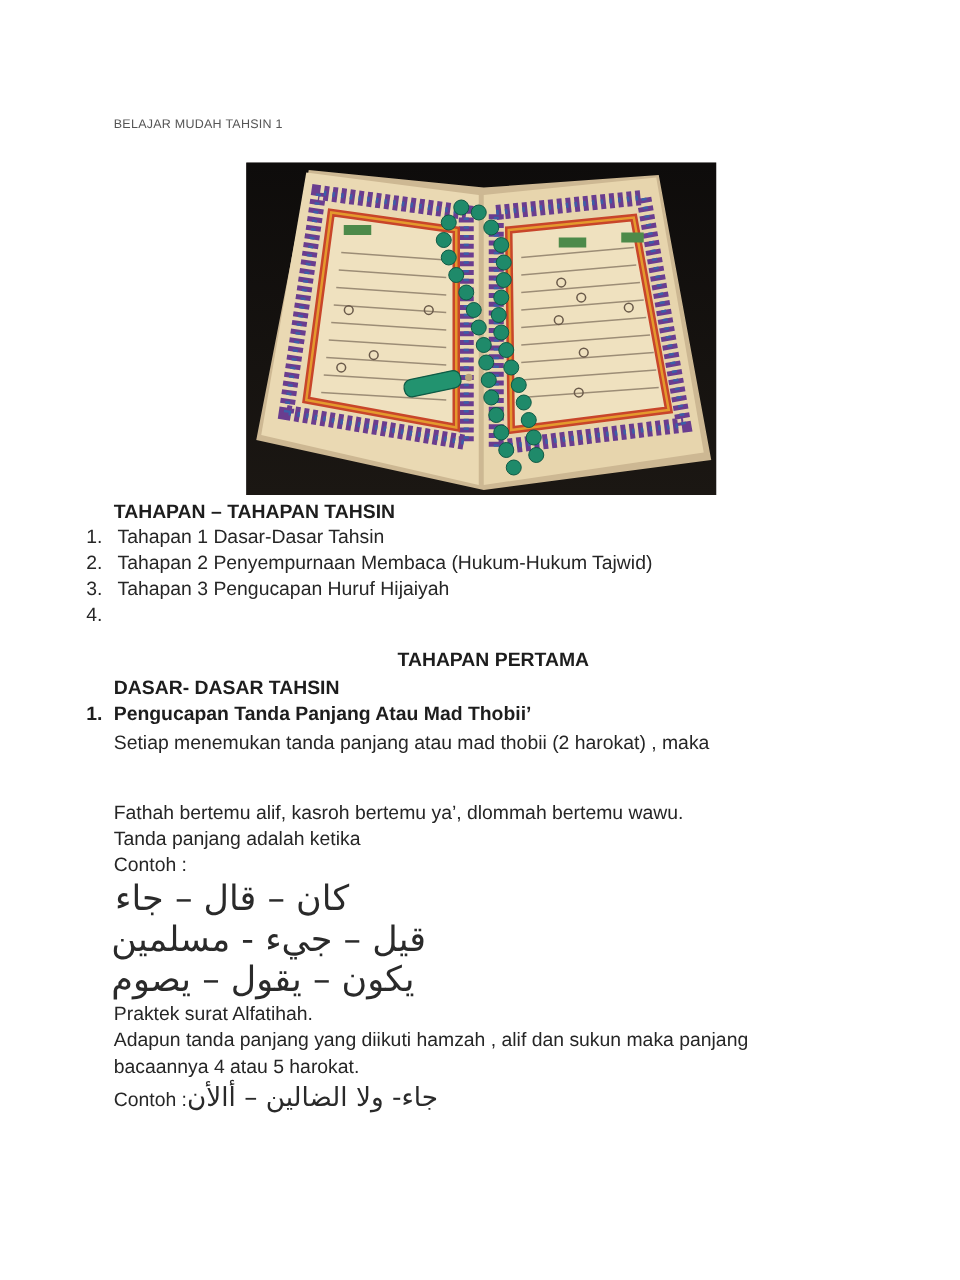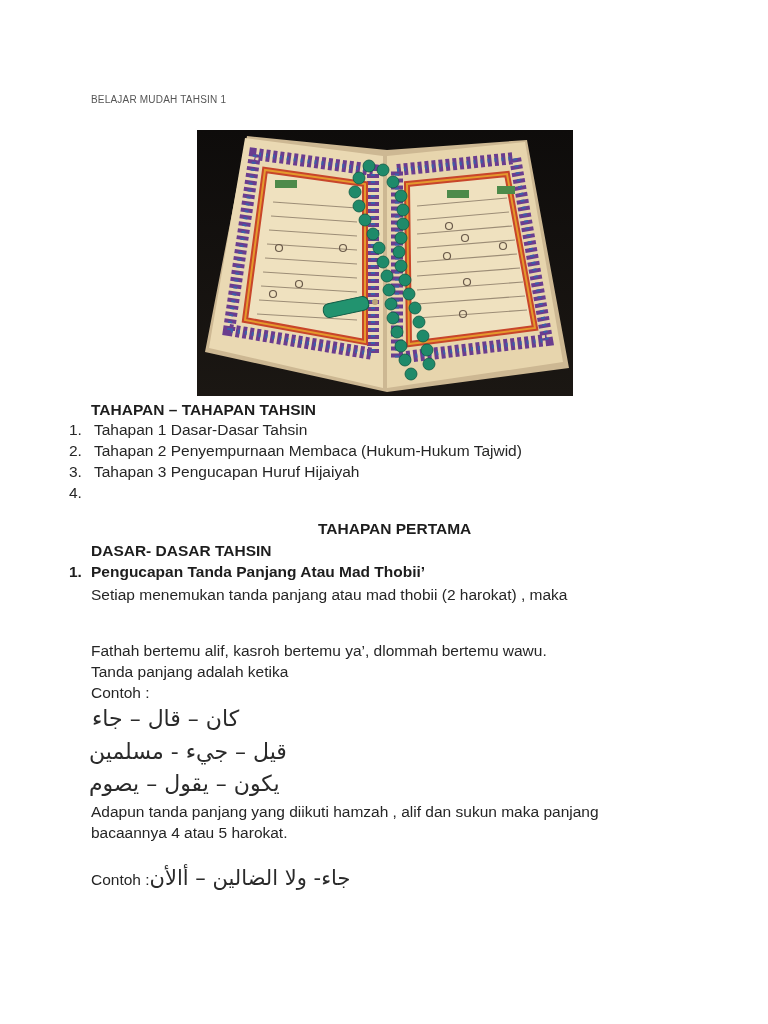--- a/index.html
+++ b/index.html
@@ -72,21 +72,21 @@
       display: flex;
       font-size: 15.5px;
       font-weight: bold;
       color: #1d1d1d;
     }
     .numbered-bold .num { width: 22px; flex: 0 0 22px; }
     .arabic {
       position: absolute;
       left: 89px;
       font-family: "DejaVu Sans", sans-serif;
-      font-size: 22px;
+      font-size: 28px;
       direction: rtl;
       unicode-bidi: isolate;
       color: #2a2a2a;
       white-space: nowrap;
       line-height: 32px;
     }
     .contoh-line {
       position: absolute;
       left: 91px;
       top: 866px;
@@ -257,20 +257,21 @@
     <div>Fathah bertemu alif, kasroh bertemu ya’, dlommah bertemu wawu.</div>
     <div>Tanda panjang adalah ketika</div>
     <div>Contoh :</div>
   </div>
 
   <div class="arabic" style="top:703px; left:92px;">كان – قال – جاء</div>
   <div class="arabic" style="top:736px; left:89px;text-align:center;">قيل – جيء -  مسلمين</div>
   <div class="arabic" style="top:768px; left:89px;">يكون – يقول – يصوم</div>
 
   <div class="para" style="top:801px;">
+    <div>Praktek surat Alfatihah.</div>
     <div>Adapun tanda panjang yang diikuti hamzah , alif dan sukun maka panjang</div>
     <div>bacaannya 4 atau 5 harokat.</div>
   </div>
 
   <div class="contoh-line">
     <span class="label">Contoh :</span>
     <span class="ar">جاء- ولا الضالين – أالأن</span>
   </div>
 
 </div>

